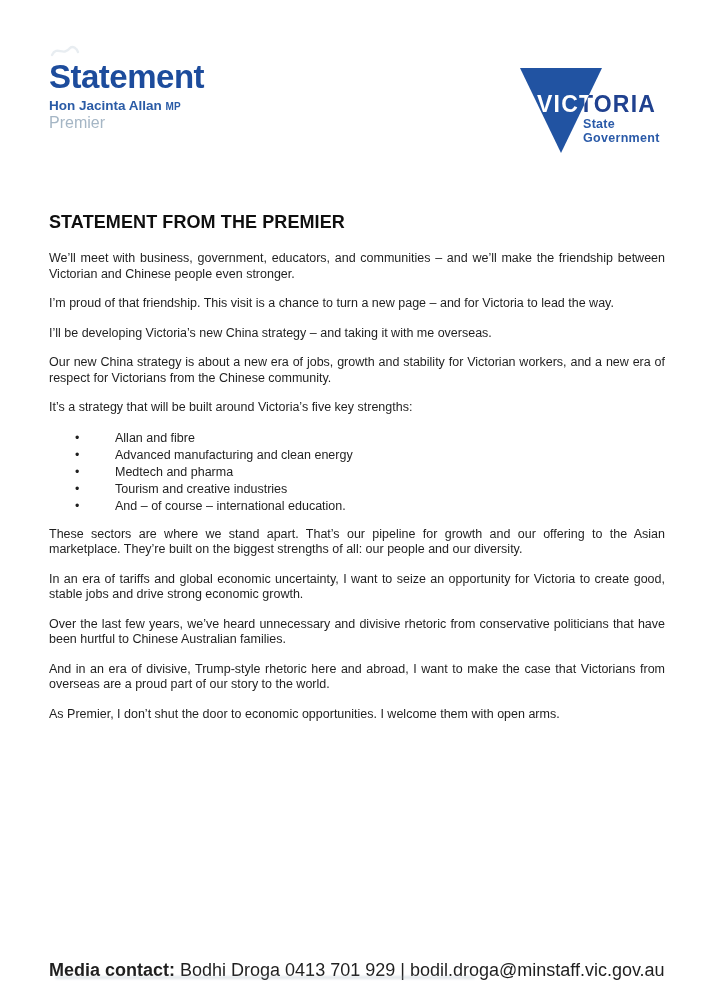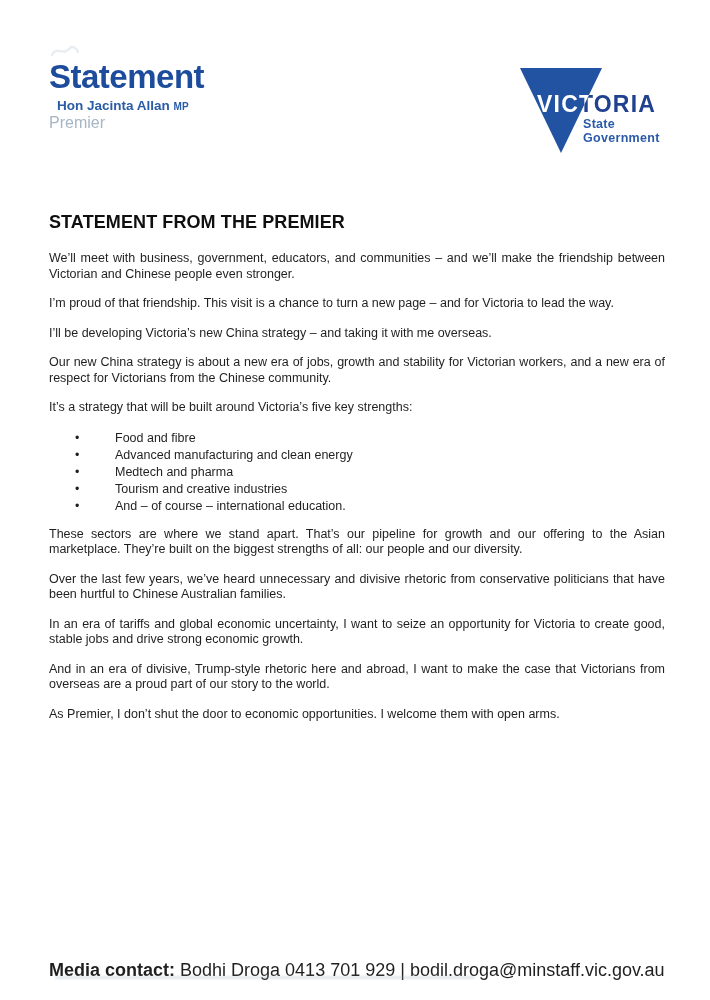--- a/index.html
+++ b/index.html
@@ -25,21 +25,20 @@
     letter-spacing: -0.5px;
     color: #1d4c9c;
     line-height: 34px;
   }
   .author-line {
     margin-top: 4px;
     font-size: 13.5px;
     font-weight: bold;
     color: #2a5ba6;
     line-height: 15px;
-    margin-left: 8px;
   }
   .author-postnominal {
     font-size: 10px;
     font-weight: bold;
     color: #2a5ba6;
   }
   .author-role {
     font-size: 16px;
     color: #a5b6c5;
     line-height: 15px;
@@ -169,30 +168,30 @@
   <main class="content">
     <h1 class="doc-title">STATEMENT FROM THE PREMIER</h1>
 
     <p>We’ll meet with business, government, educators, and communities – and we’ll make the friendship between Victorian and Chinese people even stronger.</p>
     <p>I’m proud of that friendship. This visit is a chance to turn a new page – and for Victoria to lead the way.</p>
     <p>I’ll be developing Victoria’s new China strategy – and taking it with me overseas.</p>
     <p>Our new China strategy is about a new era of jobs, growth and stability for Victorian workers, and a new era of respect for Victorians from the Chinese community.</p>
     <p>It’s a strategy that will be built around Victoria’s five key strengths:</p>
 
     <ul>
-      <li>Food and fibre</li>
+      <li>Allan and fibre</li>
       <li>Advanced manufacturing and clean energy</li>
       <li>Medtech and pharma</li>
       <li>Tourism and creative industries</li>
       <li>And – of course – international education.</li>
     </ul>
 
     <p>These sectors are where we stand apart. That’s our pipeline for growth and our offering to the Asian marketplace. They’re built on the biggest strengths of all: our people and our diversity.</p>
+    <p>In an era of tariffs and global economic uncertainty, I want to seize an opportunity for Victoria to create good, stable jobs and drive strong economic growth.</p>
     <p>Over the last few years, we’ve heard unnecessary and divisive rhetoric from conservative politicians that have been hurtful to Chinese Australian families.</p>
-    <p>In an era of tariffs and global economic uncertainty, I want to seize an opportunity for Victoria to create good, stable jobs and drive strong economic growth.</p>
     <p>And in an era of divisive, Trump-style rhetoric here and abroad, I want to make the case that Victorians from overseas are a proud part of our story to the world.</p>
     <p>As Premier, I don’t shut the door to economic opportunities. I welcome them with open arms.</p>
   </main>
 
   <footer class="media-contact">
     <span class="label">Media contact:</span><span> Bodhi Droga 0413 701 929 | bodil.droga@minstaff.vic.gov.au</span>
   </footer>
 
   <div class="ghost-line"></div>
 

